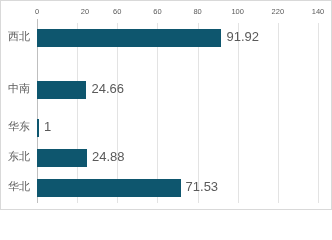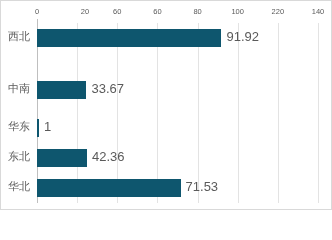--- a/index.html
+++ b/index.html
@@ -102,31 +102,31 @@
       <div class="gridline" style="left: 281px;"></div>
       <div class="xtick" style="left: 281px;">140</div>
       <div class="row" style="top: 0px; height: 30px;">
         <div class="cat-label">西北</div>
         <div class="bar" title="西北: 91.92" style="width: 184.497px; background: rgb(14, 86, 110);"></div>
         <div class="bar-value" style="left: 189.497px;">91.92</div>
       </div>
       <div class="row" style="top: 52px; height: 30px; padding-left: 29px;">
         <div class="cat-label">中南</div>
         <div class="bar" title="中南: 24.66" style="width: 49.4961px; background: rgb(14, 86, 110);"></div>
-        <div class="bar-value" style="left: 54.4961px;">33.67</div>
+        <div class="bar-value" style="left: 54.4961px;">24.66</div>
       </div>
       <div class="row" style="top: 90px; height: 30px;">
         <div class="cat-label">华东</div>
         <div class="bar" title="华东: 1" style="width: 2.00714px; background: rgb(14, 86, 110);"></div>
         <div class="bar-value" style="left: 7.00714px;">1</div>
       </div>
       <div class="row" style="top: 120px; height: 30px;">
         <div class="cat-label">东北</div>
         <div class="bar" title="东北: 24.88" style="width: 49.9377px; background: rgb(14, 86, 110);"></div>
-        <div class="bar-value" style="left: 54.9377px;">42.36</div>
+        <div class="bar-value" style="left: 54.9377px;">24.88</div>
       </div>
       <div class="row" style="top: 150px; height: 30px;">
         <div class="cat-label">华北</div>
         <div class="bar" title="华北: 71.53" style="width: 143.571px; background: rgb(14, 86, 110);"></div>
         <div class="bar-value" style="left: 148.571px;">71.53</div>
       </div>
     </div>
 </div>
 
 </body></html>

